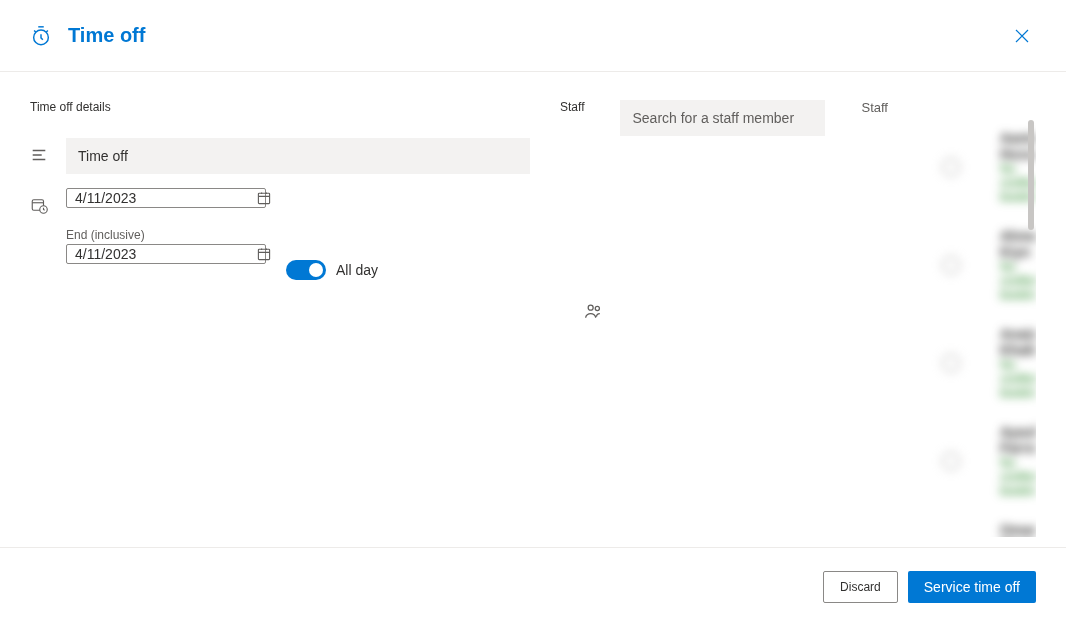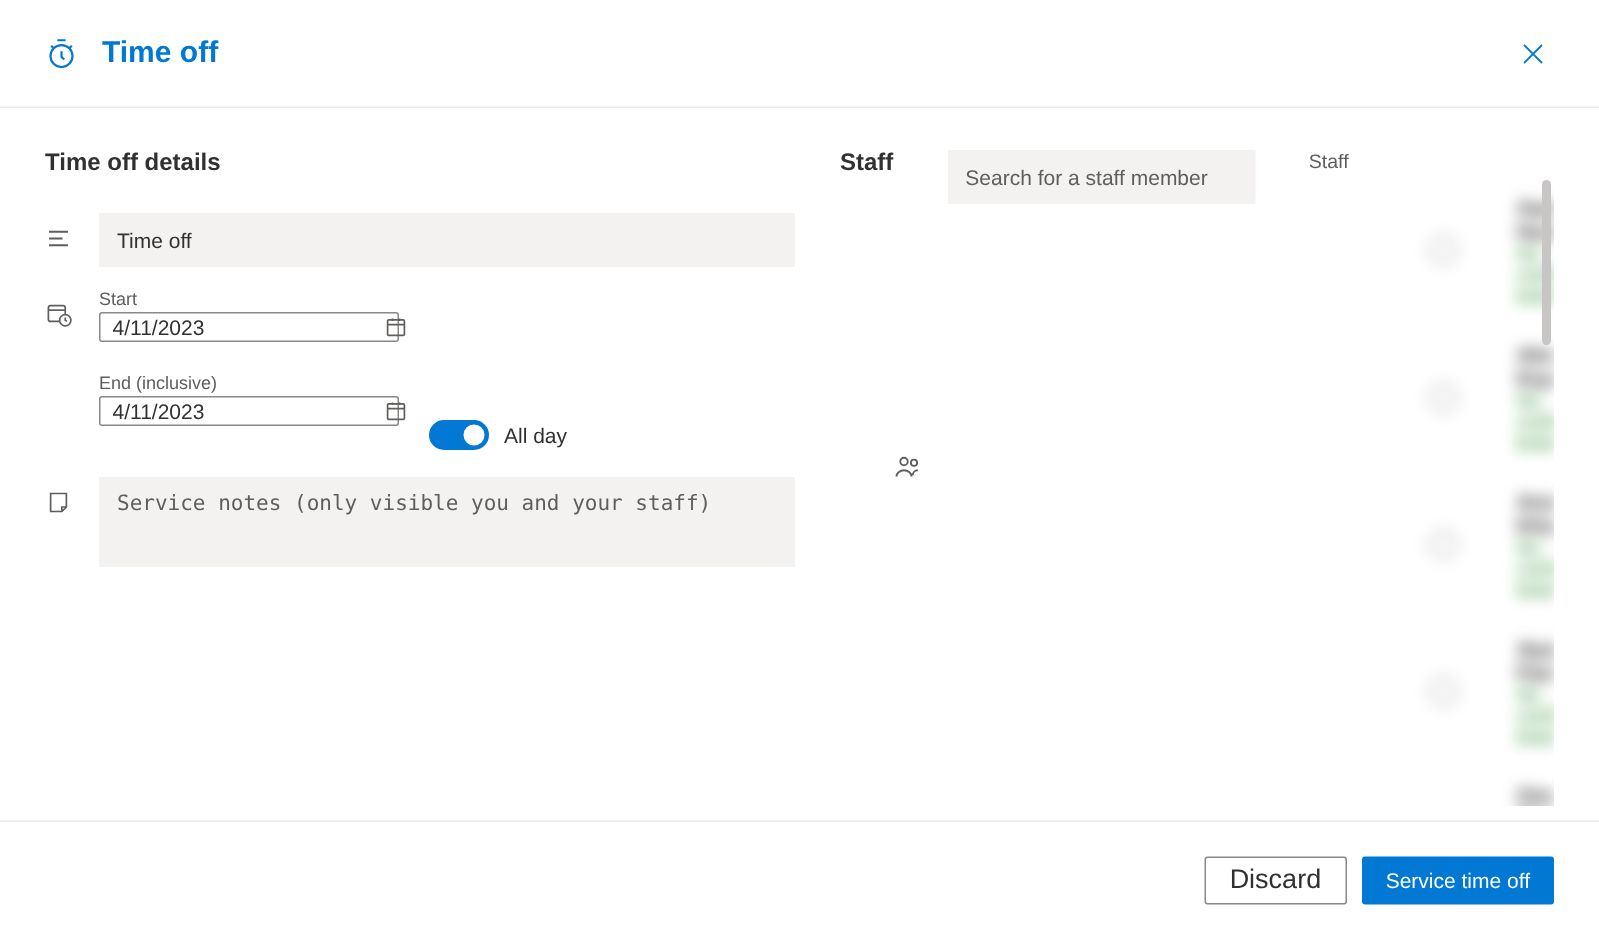--- a/index.html
+++ b/index.html
@@ -27,21 +27,21 @@
     .close-btn { cursor: pointer; color: #0078d4; font-size: 18px; padding: 6px; }
     .main {
       flex: 1;
       display: flex;
       padding: 28px 30px 10px 30px;
       gap: 30px;
       overflow: hidden;
     }
     .col-left { width: 500px; }
     .col-right { flex: 1; display: flex; overflow: hidden; }
-    .section-title { font-size: 16px; font-weight: 700; margin-bottom: 24px; }
+    .section-title { font-size: 12px; font-weight: 400; margin-bottom: 24px; }
     .field-row { display: flex; align-items: flex-start; margin-bottom: 14px; }
     .field-icon {
       width: 36px;
       flex-shrink: 0;
       color: #605e5c;
       display: flex;
       align-items: center;
       justify-content: flex-start;
       padding-top: 8px;
     }
@@ -125,21 +125,21 @@
       height: 78px;
       border-top: 1px solid #edebe9;
       display: flex;
       align-items: center;
       justify-content: flex-end;
       padding: 0 30px;
       gap: 10px;
     }
     .btn-secondary {
       height: 32px; padding: 0 16px; border: 1px solid #8a8886;
-      background: #fff; border-radius: 2px; font-size: 18px;
+      background: #fff; border-radius: 2px; font-size: 12px;
       cursor: pointer; color: #323130;
     }
     .btn-primary {
       height: 32px; padding: 0 16px; border: none;
       background: #0078d4; color: #fff; border-radius: 2px;
       font-size: 14px; cursor: pointer;
     }
     .staff-scroll-outer {
       flex: 1;
       overflow: hidden;
@@ -198,21 +198,20 @@
     <div class="field-row">
       <div class="field-icon">
         <svg width="18" height="18" viewBox="0 0 24 24" fill="none" stroke="#605e5c" stroke-width="1.5">
           <rect x="3" y="5" width="15" height="14" rx="2"></rect>
           <path d="M3 9h15"></path>
           <circle cx="18" cy="18" r="5" fill="#fff"></circle>
           <path d="M18 15.5v2.5l1.5 1"></path>
         </svg>
       </div>
       <div class="field-body">
-        <div class="field-label">Start</div>
         <div class="date-wrap">
           <input value="4/11/2023" style="">
           <span>
             <svg width="16" height="16" viewBox="0 0 20 20" fill="none" stroke="#605e5c" stroke-width="1.4">
               <rect x="3" y="4" width="14" height="13" rx="1"></rect>
                 <path d="M3 8h14M7 3v2M13 3v2"></path>
             </svg>
           </span>
         </div>
         <div class="field-label">End (inclusive)</div>
@@ -228,31 +227,20 @@
           </div>
           <div class="toggle-wrap">
             <div class="toggle"></div>
             <span>All day</span>
           </div>
         </div>
       </div>
     </div>
 
 
-    <div class="field-row">
-      <div class="field-icon">
-        <svg width="18" height="18" viewBox="0 0 24 24" fill="none" stroke="#605e5c" stroke-width="1.5">
-          <path d="M5 4h14v12l-4 4H5V4z"></path>
-          <path d="M15 20v-4h4"></path>
-        </svg>
-      </div>
-      <div class="field-body">
-        <textarea class="textarea" placeholder="Service notes (only visible you and your staff)" style=""></textarea>
-      </div>
-    </div>
   </div>
 
   <div class="col-right">
     <div class="section-title">Staff</div>
 
     <div class="staff-search-row">
       <div class="field-icon" style="padding-top:4px">
         <svg width="20" height="20" viewBox="0 0 24 24" fill="none" stroke="#605e5c" stroke-width="1.5">
           <circle cx="8" cy="8" r="3"></circle>
           <circle cx="16" cy="9" r="2.5"></circle>

